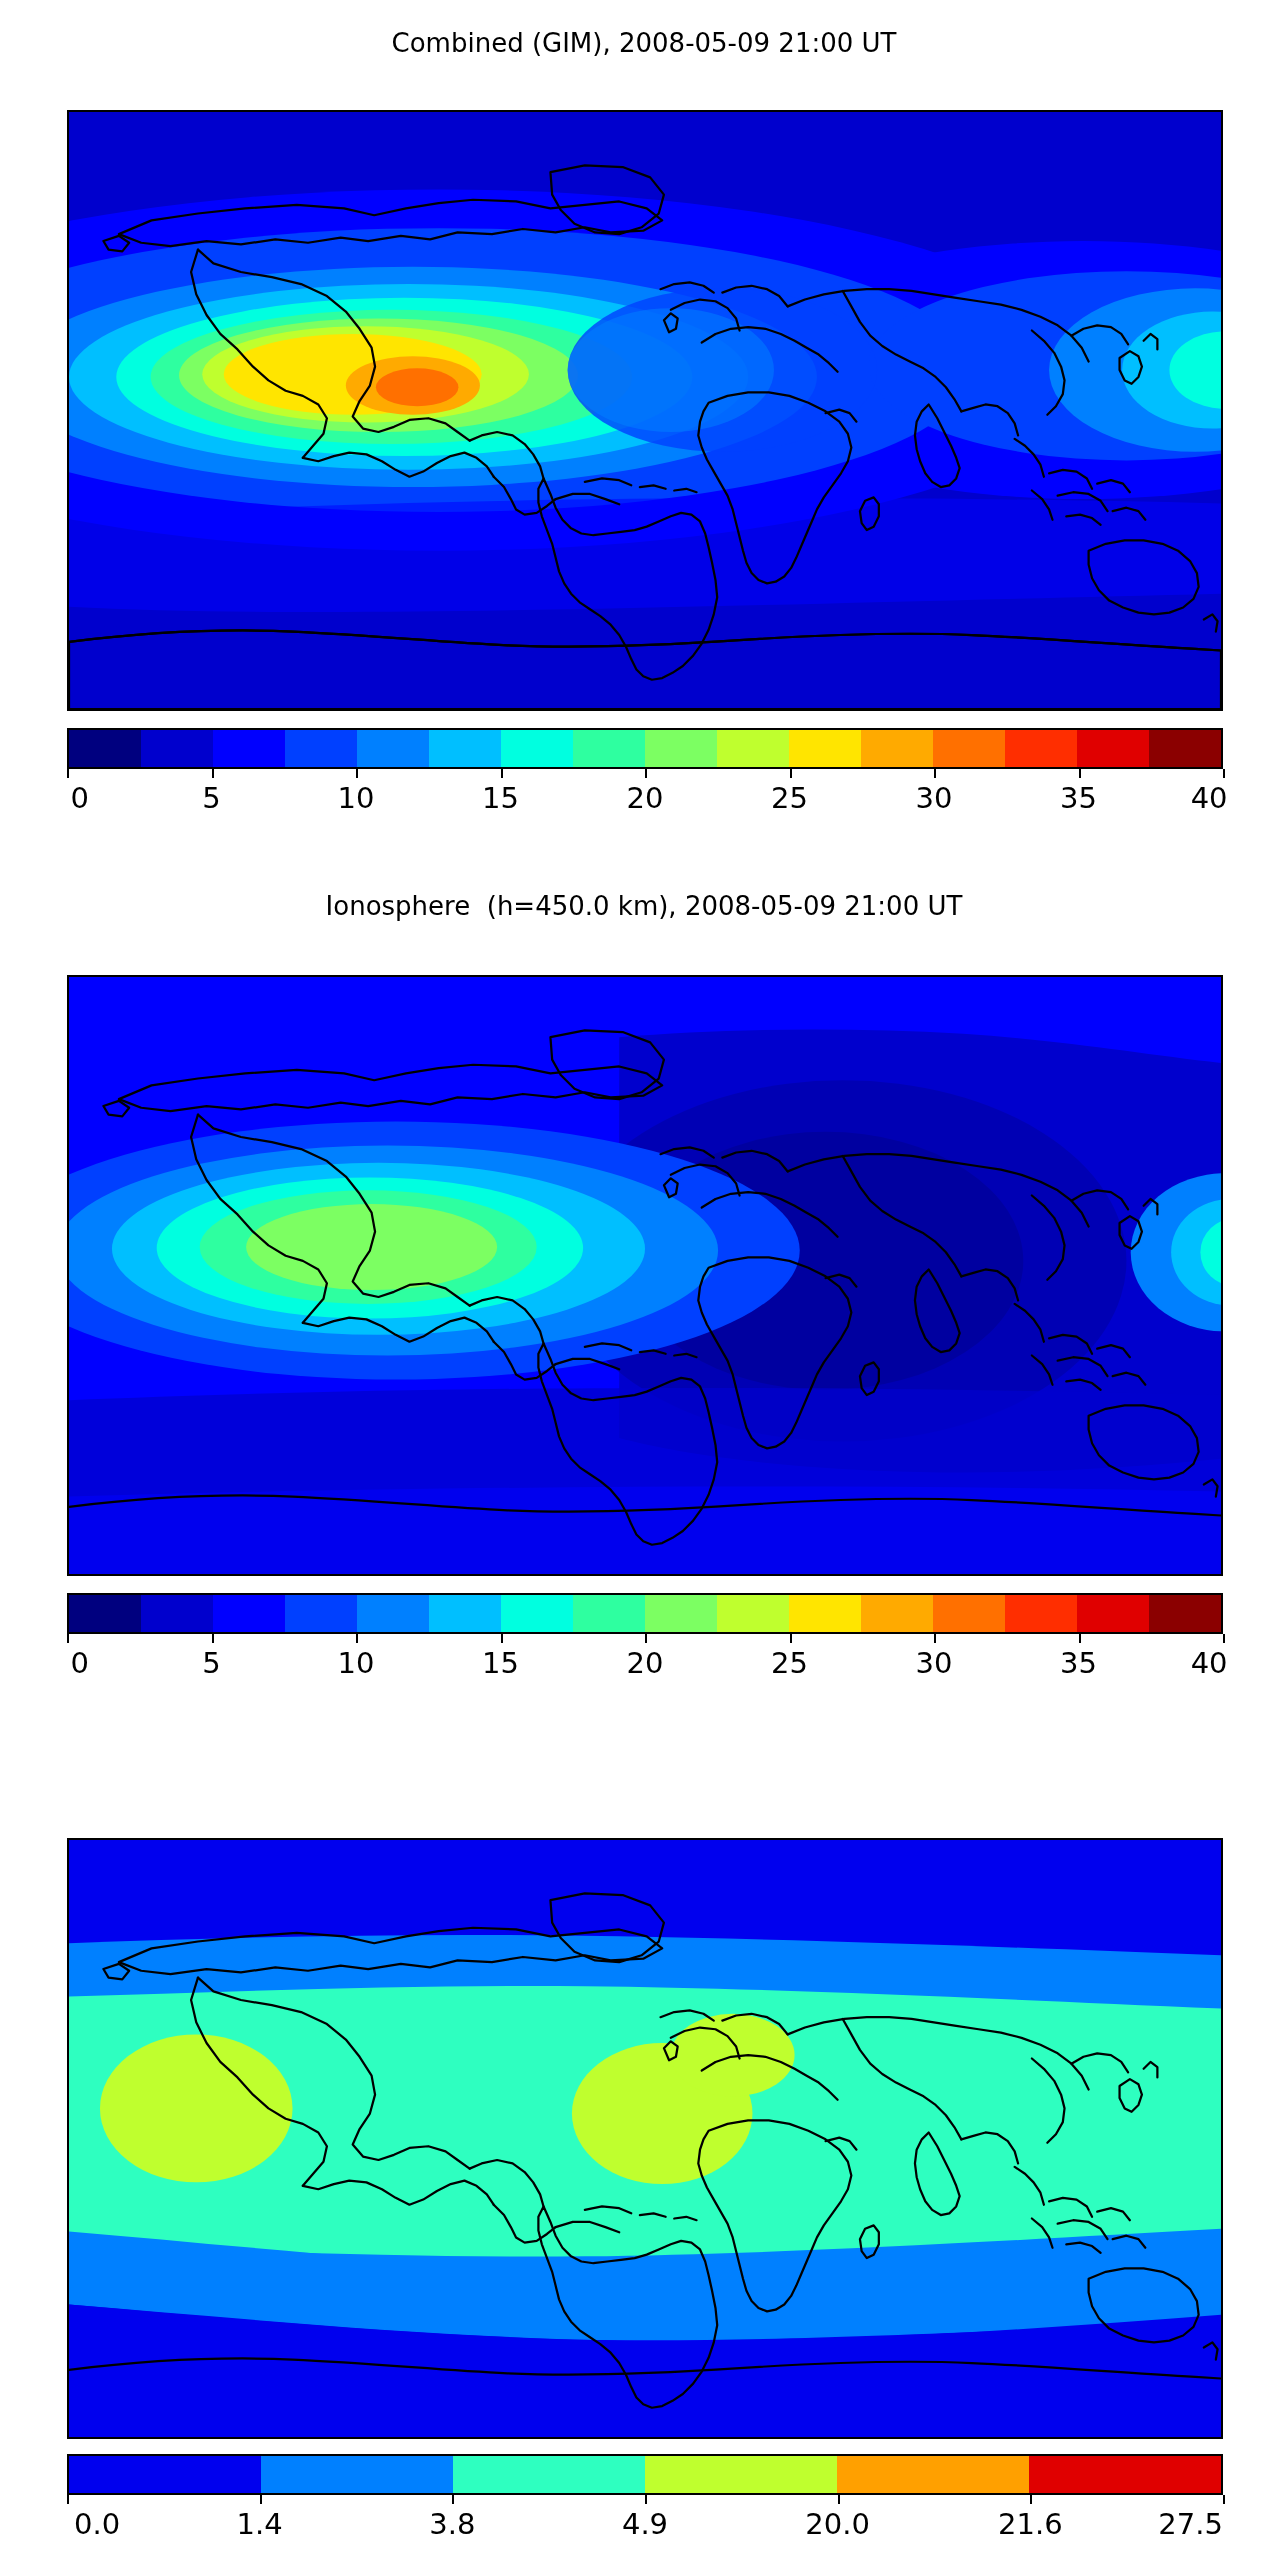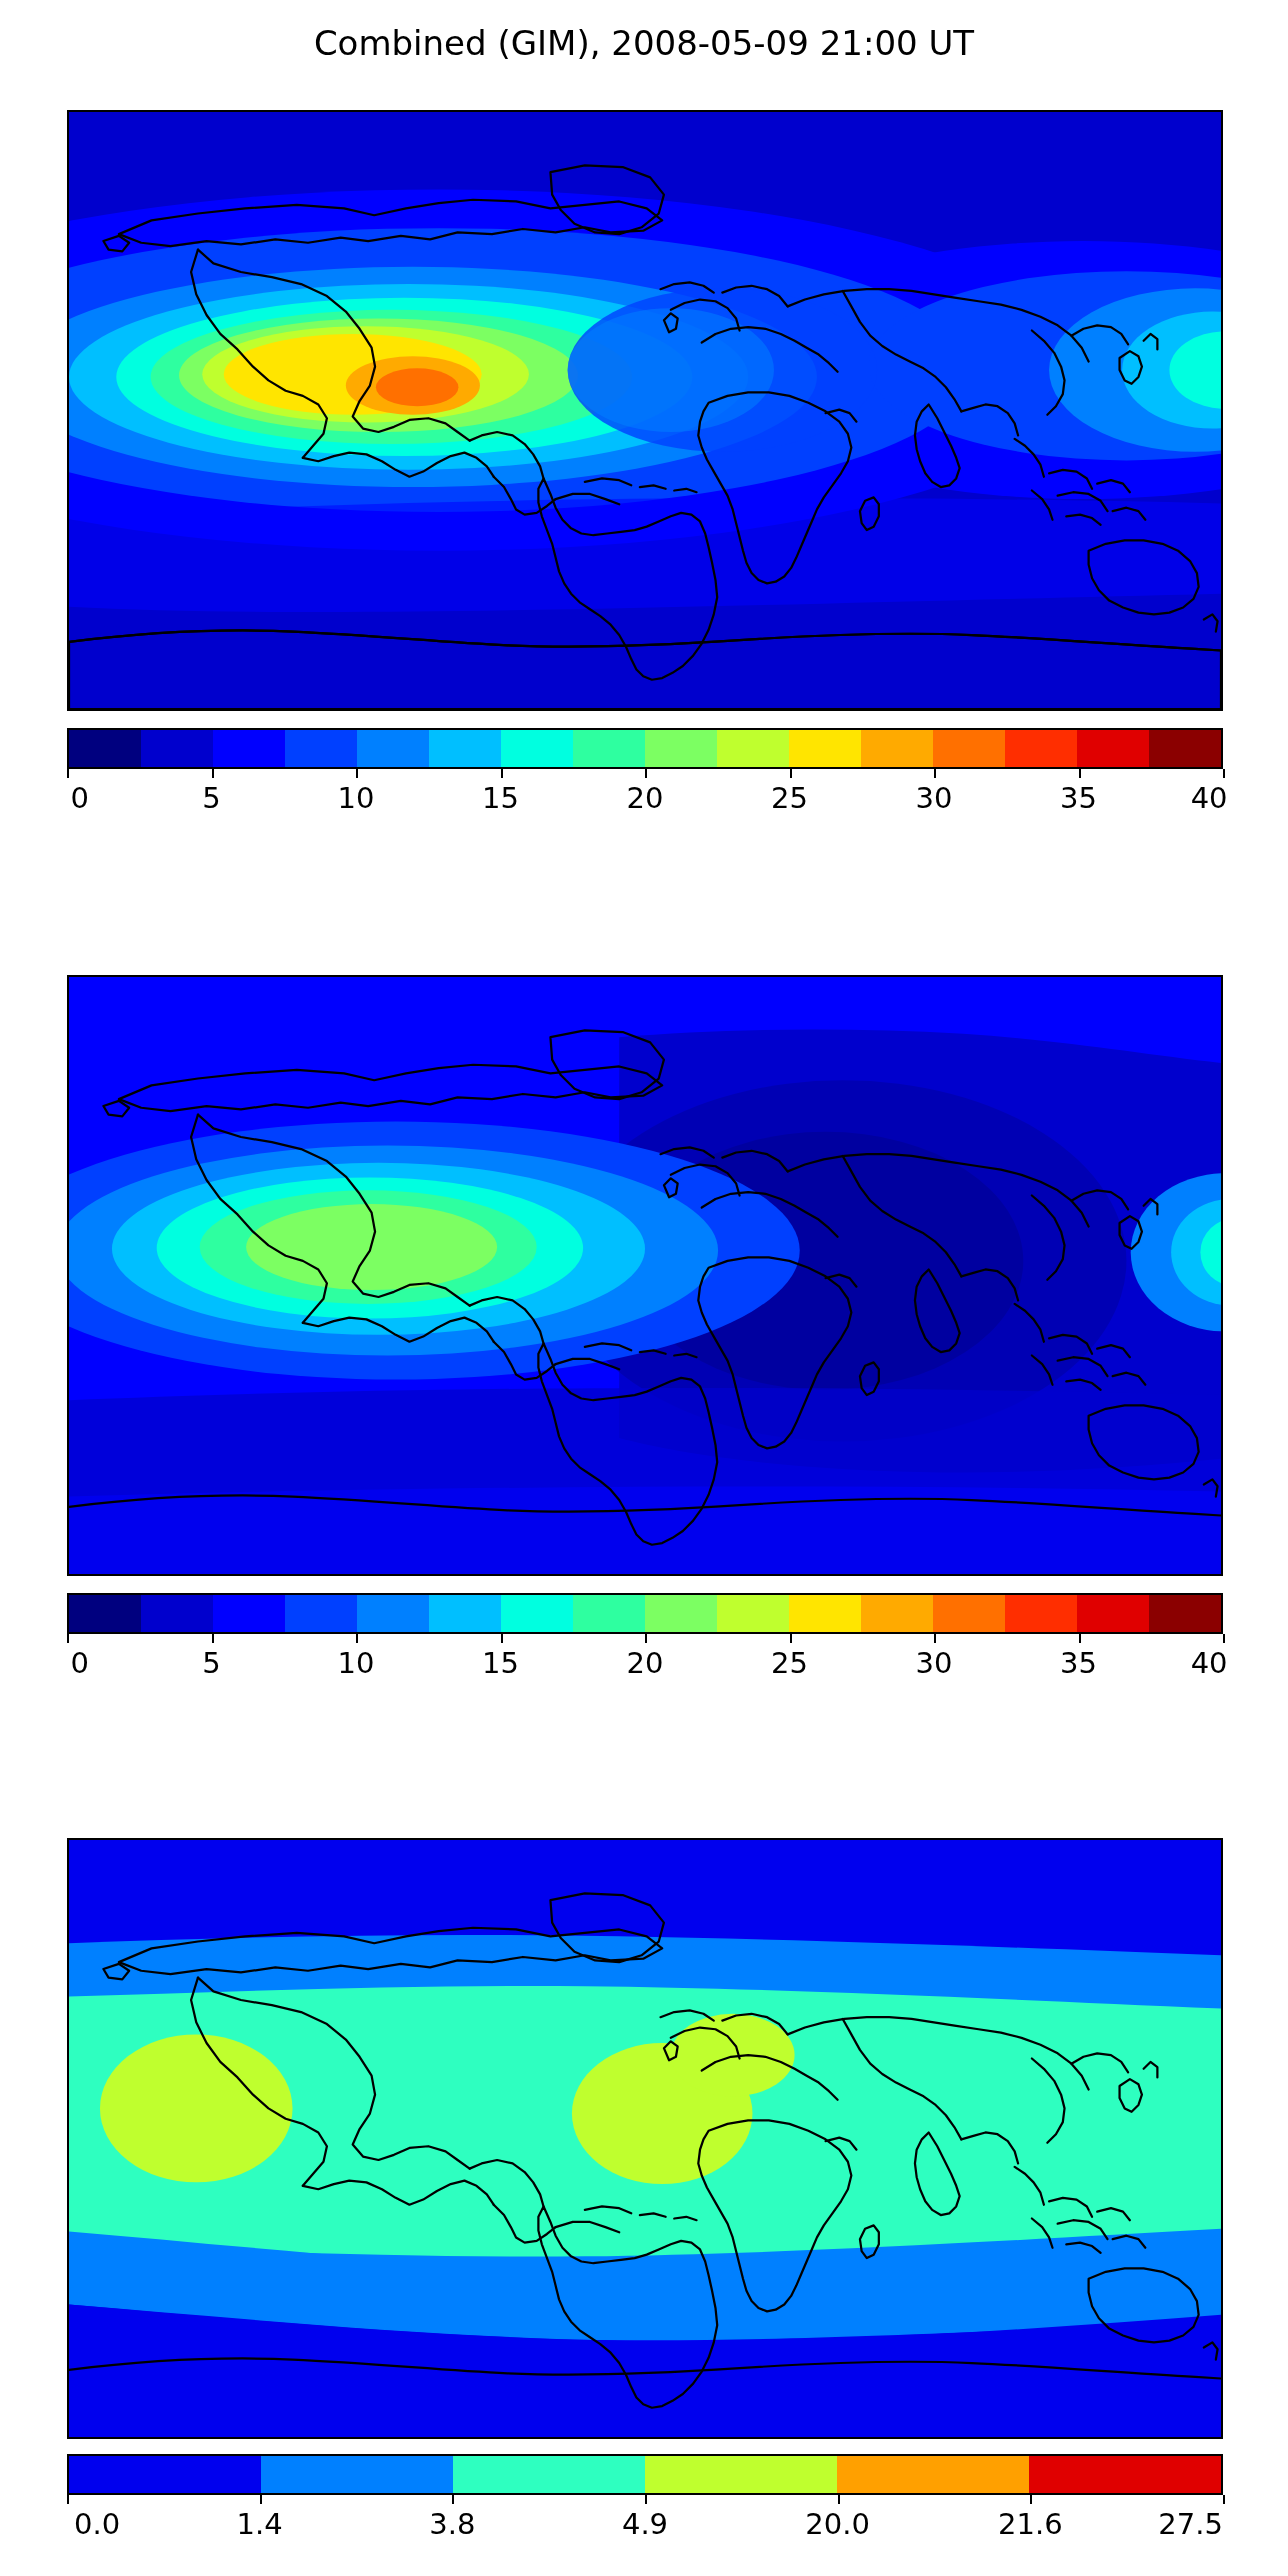--- a/index.html
+++ b/index.html
@@ -20,21 +20,21 @@
     position: relative;
     background: #ffffff;
   }
   .panel {
     position: absolute;
     left: 0;
     width: 1288px;
   }
   .panel-title {
     text-align: center;
-    font-size: 34px;
+    font-size: 26px;
     color: #000000;
     font-family: "DejaVu Sans", sans-serif;
     letter-spacing: 0px;
     white-space: pre;
     line-height: 34px;
   }
   .map-wrap {
     position: absolute;
     border: 2.6px solid #000000;
     box-sizing: border-box;
@@ -225,20 +225,23 @@
       <div class="ticklabel" style="left:25%">10</div>
       <div class="ticklabel" style="left:37.5%">15</div>
       <div class="ticklabel" style="left:50%">20</div>
       <div class="ticklabel" style="left:62.5%">25</div>
       <div class="ticklabel" style="left:75%">30</div>
       <div class="ticklabel" style="left:87.5%">35</div>
       <div class="ticklabel" style="left:98.8%">40</div>
     </div>
   </div>
 
+  <div class="panel" style="top:889px;">
+    <div class="panel-title">Ionosphere  (h=450.0 km), 2008-05-09 21:00 UT</div>
+  </div>
 
   <div class="map-wrap" style="left:67px; top:975px; width:1156px; height:601px;">
     <div class="map-inner">
       <svg class="map-svg" viewBox="0 0 1340 694" preserveAspectRatio="none">
         <defs>
           <clipPath id="clipB">
               <rect x="0" y="0" width="1340" height="694"></rect>
             </clipPath>
         </defs>
         <g clip-path="url(#clipB)">

